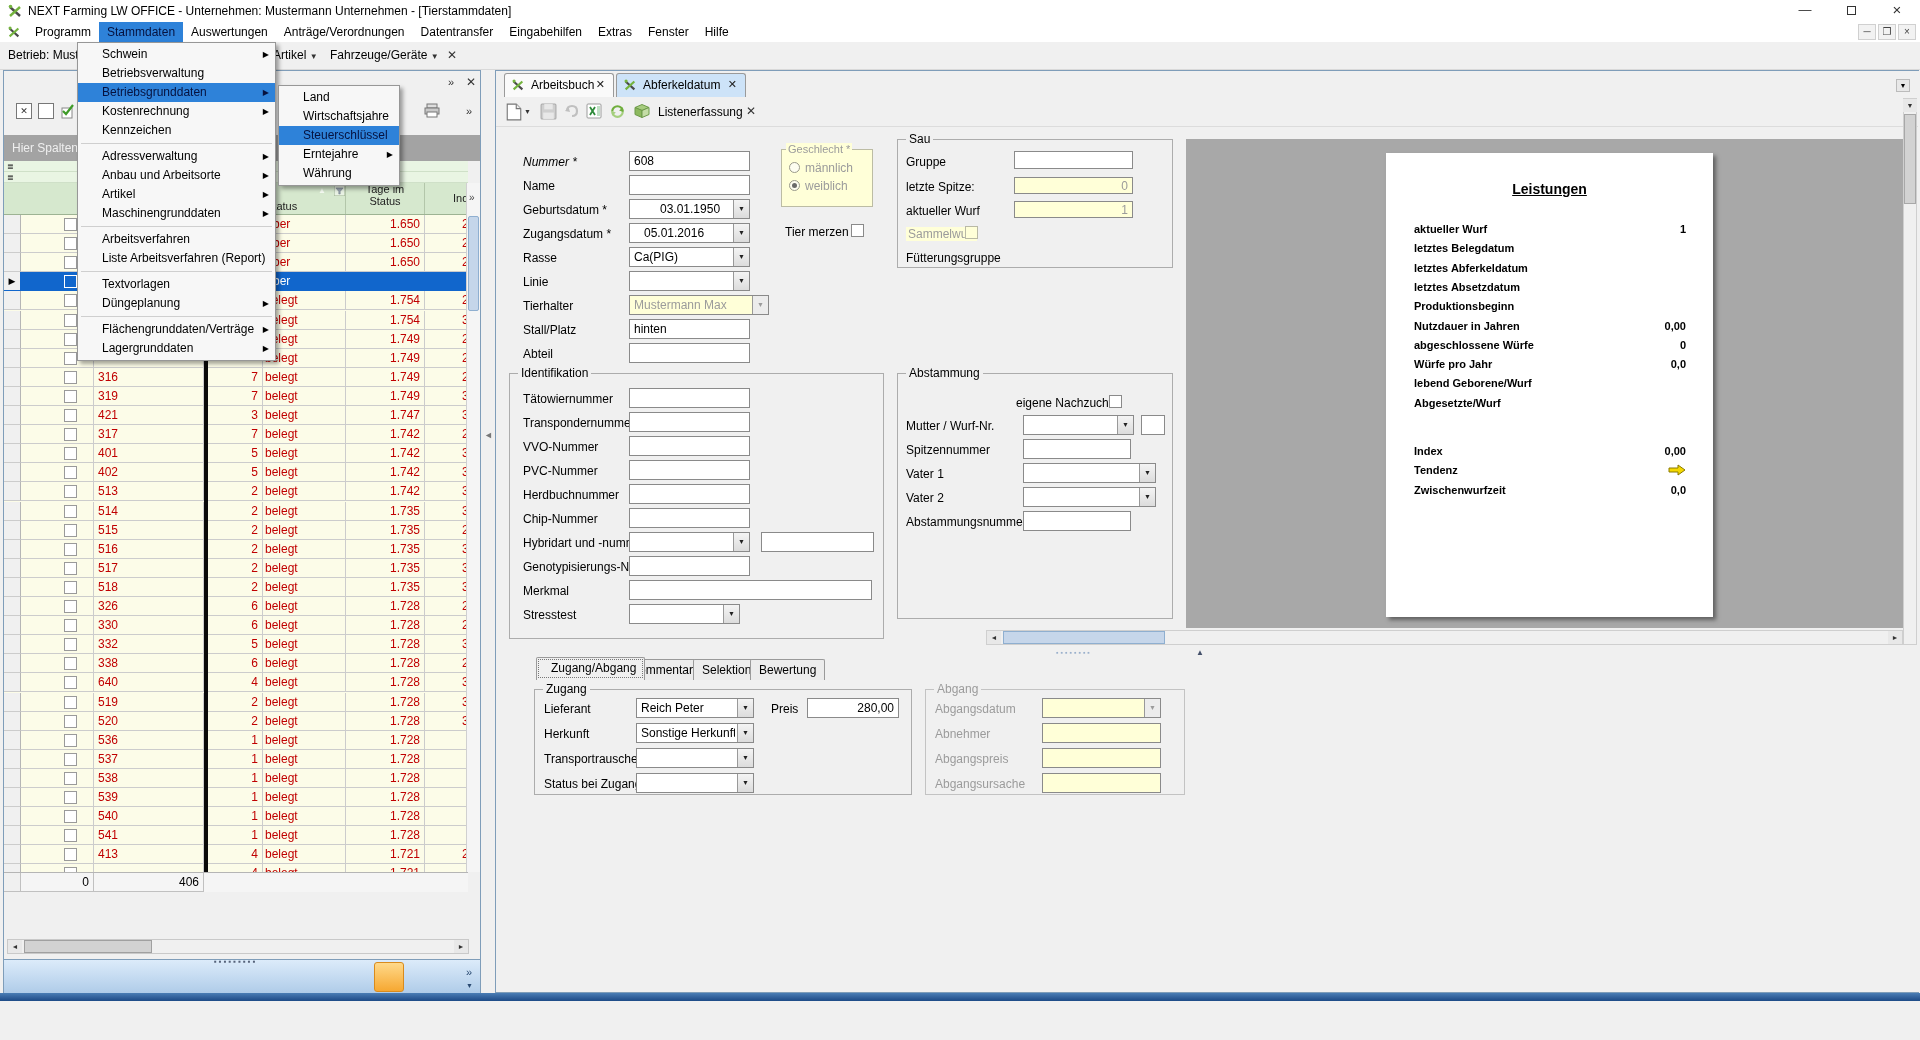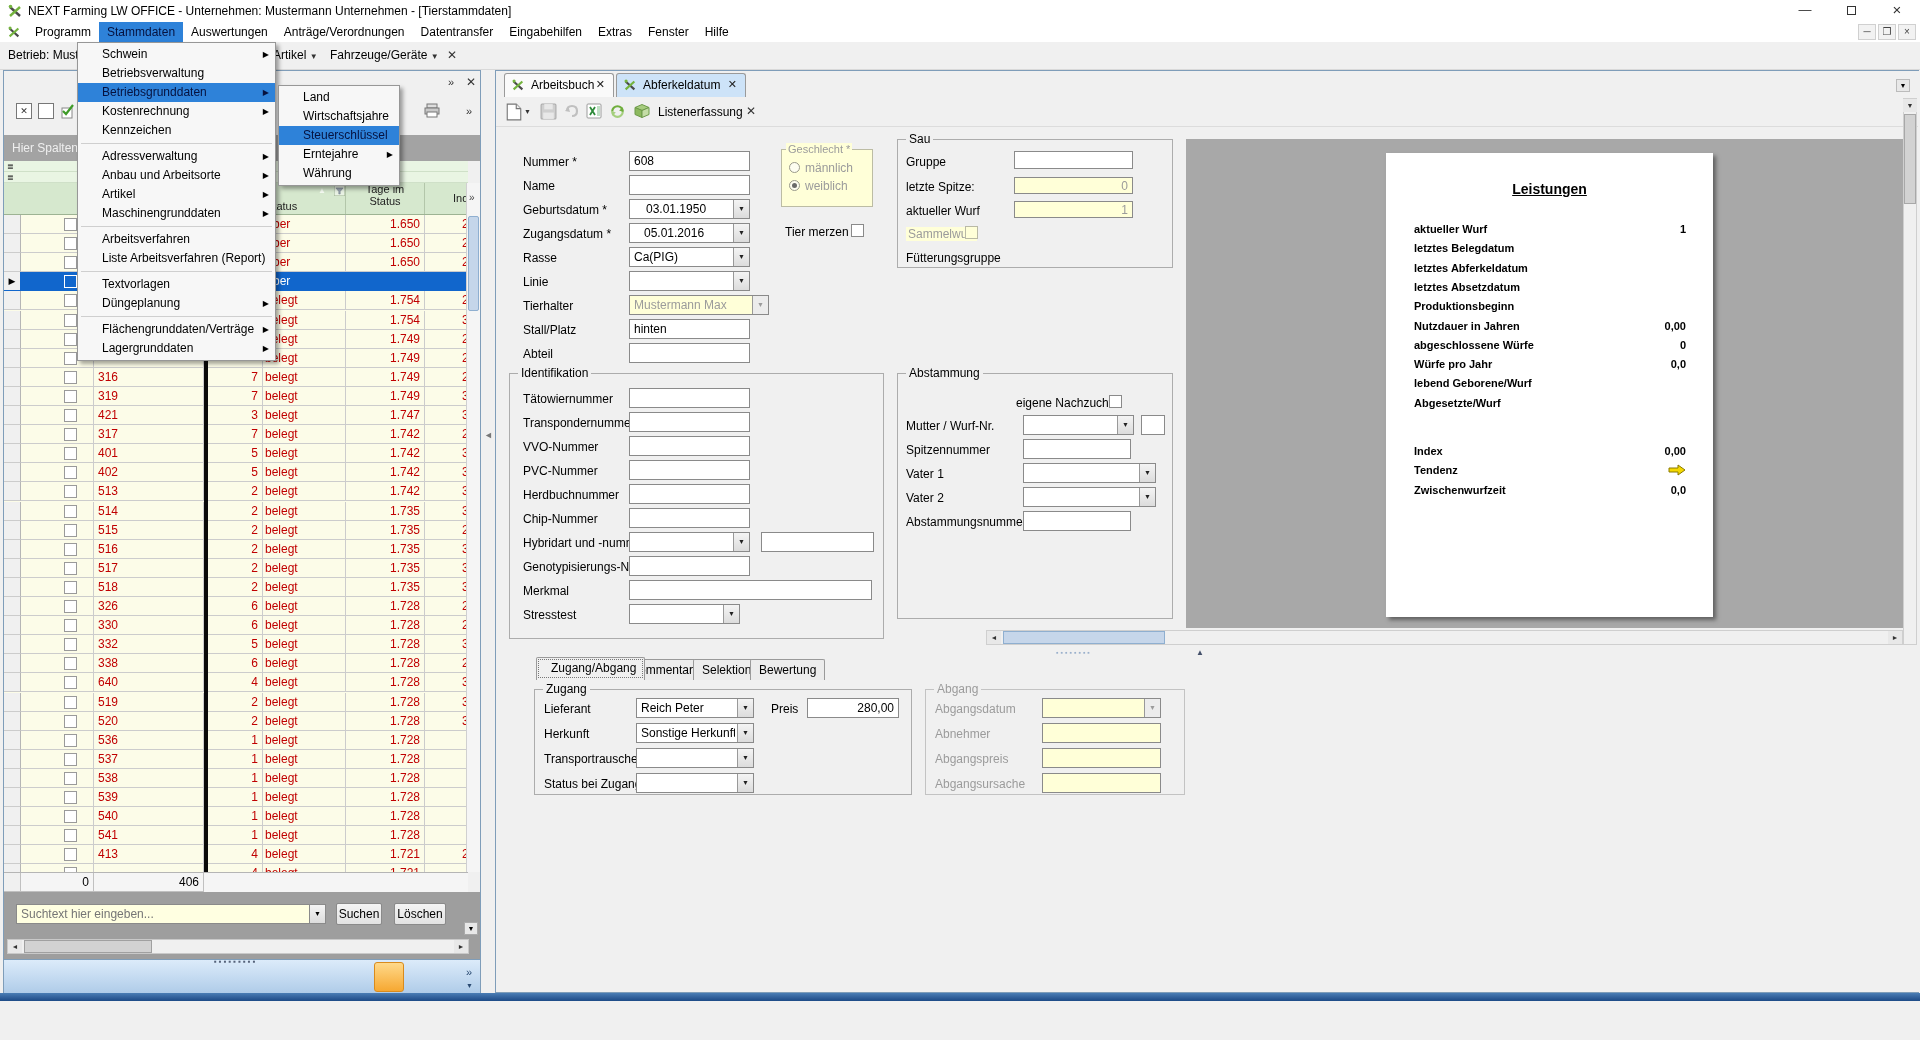--- a/index.html
+++ b/index.html
@@ -601,27 +601,20 @@
       <span class="abs" style="left:2px;top:9px;font-size:10px;color:#444;">»</span>
       <div class="abs" style="left:1px;top:33px;width:11px;height:95px;background:#c5d6ea;border:1px solid #8fafd0;border-radius:2px;"></div>
     </div>
 
     <div id="lp-footer">
       <div class="fcell" style="left:0;width:17px;background:#f0f0f0;"></div>
       <div class="fcell" style="left:17px;width:73px;">0</div>
       <div class="fcell" style="left:90px;width:110px;">406</div>
     </div>
 
-    <div id="lp-search">
-      <input class="inp" style="left: 12px; top: 12px; width: 294px; background: rgb(255, 255, 225);" placeholder="Suchtext hier eingeben...">
-      <span class="abs" style="left:306px;top:12px;width:16px;height:20px;background:linear-gradient(#f4f4f4,#dcdcdc);border:1px solid #8a8a8a;border-left:none;text-align:center;font-size:7px;line-height:18px;">▼</span>
-      <button class="btn" style="left:332px;top:11px;width:46px;height:22px;">Suchen</button>
-      <button class="btn" style="left:390px;top:11px;width:52px;height:22px;">Löschen</button>
-      <span class="abs" style="left:460px;top:30px;width:14px;height:13px;background:#e8e8e8;border:1px solid #aaa;text-align:center;font-size:7px;line-height:12px;">▼</span>
-    </div>
 
     <div id="lp-hscroll">
       <span class="scrbtn" style="left:0;">◄</span>
       <div class="abs" style="left:16px;top:0px;width:128px;height:13px;background:#d2d2d2;border:1px solid #a0a0a0;"></div>
       <span class="scrbtn" style="right:0;">►</span>
     </div>
 
     <div id="lp-bluebar">
       <span class="abs" style="left:210px;top:-3px;color:#55627a;font-size:8px;letter-spacing:2px;">▪▪▪▪▪▪▪▪▪</span>
       <span class="octico" style="left:314px;">
@@ -732,27 +725,27 @@
         <svg width="18" height="17" viewBox="0 0 18 16">
             <path d="M9 1 L16 4 L9 7 L2 4 Z" fill="#a7cc7f" stroke="#6d9a4a"></path>
             <path d="M2 4 L2 11 L9 14 L9 7 Z" fill="#8db95f" stroke="#6d9a4a"></path>
             <path d="M16 4 L16 11 L9 14 L9 7 Z" fill="#c4dda6" stroke="#6d9a4a"></path>
           </svg>
       </span>
       <span class="abs" style="left:162px;top:8px;">Listenerfassung</span>
       <span class="abs" style="left:250px;top:7px;font-weight:bold;color:#333;">✕</span>
     </div>
 
-    <span class="flabel" style="left:27px;top:84px;">Nummer *</span>
+    <span class="flabel" style="left:27px;top:84px;font-style:italic;">Nummer *</span>
     <input class="inp" style="left: 133px; top: 80px; width: 121px;" value="608">
     <span class="flabel" style="left:27px;top:108px;">Name</span>
     <input class="inp" style="left: 133px; top: 104px; width: 121px;">
     <span class="flabel" style="left:27px;top:132px;">Geburtsdatum *</span>
     <div class="combo" style="left:133px;top:128px;width:121px;">
-        <span class="cval" style="left:16px;">03.01.1950</span>
+        <span class="cval" style="left:30px;">03.01.1950</span>
         <span class="cbtn">▼</span>
       </div>
     <span class="flabel" style="left:27px;top:156px;">Zugangsdatum *</span>
     <div class="combo" style="left:133px;top:152px;width:121px;">
         <span class="cval" style="left:14px;">05.01.2016</span>
         <span class="cbtn">▼</span>
       </div>
     <span class="flabel" style="left:27px;top:180px;">Rasse</span>
     <div class="combo" style="left:133px;top:176px;width:121px;">
         <span class="cval">Ca(PIG)</span>

